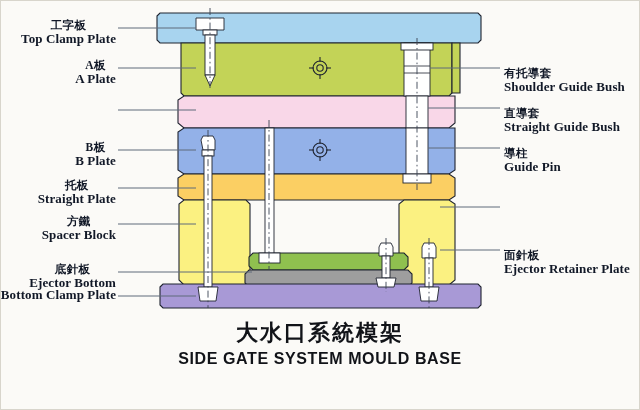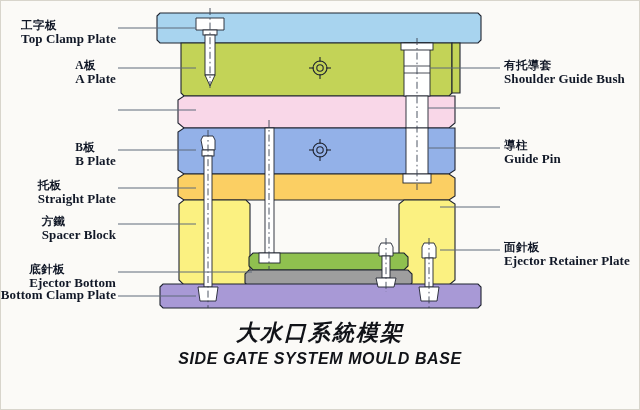--- a/index.html
+++ b/index.html
@@ -11,25 +11,25 @@
   #frame{
     position:absolute;left:0;top:0;width:640px;height:410px;
     box-sizing:border-box;border:1px solid #d8d5cc;
   }
   .lbl{
     position:absolute;color:#111827;font-weight:bold;line-height:1.04;
     white-space:nowrap;
   }
   .lbl .cn{display:block;font-size:11.5px;letter-spacing:.4px;}
   .lbl .en{display:block;font-size:13px;letter-spacing:.1px;}
-  .lbl.left{text-align:left;}
-  .lbl.right{text-align:left;}
+  .lbl.left{text-align:center;}
+  .lbl.right{text-align:left;margin-top:8px;}
   svg.diag{position:absolute;left:0;top:0;}
   #title{
-    position:absolute;left:0;width:640px;text-align:center;color:#111318;font-style:italic;
+    position:absolute;left:0;width:640px;text-align:center;color:#111318;
   }
   #title .t-cn{
     font-family:"DejaVu Sans",sans-serif;font-weight:bold;
     font-size:22px;letter-spacing:2px;
   }
   #title .t-en{
     font-family:"Liberation Sans",sans-serif;font-weight:bold;
     font-size:16px;letter-spacing:.6px;margin-top:2px;
   }
 </style>
@@ -180,20 +180,24 @@
 
   <div class="lbl left" style="right:524px;top:288px;">
     <span class="en">Bottom Clamp Plate</span>
   </div>
 
   <div class="lbl right" style="left:504px;top:60px;">
     <span class="cn">有托導套</span>
     <span class="en">Shoulder Guide Bush</span>
   </div>
 
+  <div class="lbl right" style="left:504px;top:100px;">
+    <span class="cn">直導套</span>
+    <span class="en">Straight Guide Bush</span>
+  </div>
 
   <div class="lbl right" style="left:504px;top:140px;">
     <span class="cn">導柱</span>
     <span class="en">Guide Pin</span>
   </div>
 
 
   <div class="lbl right" style="left:504px;top:242px;">
     <span class="cn">面針板</span>
     <span class="en">Ejector Retainer Plate</span>

